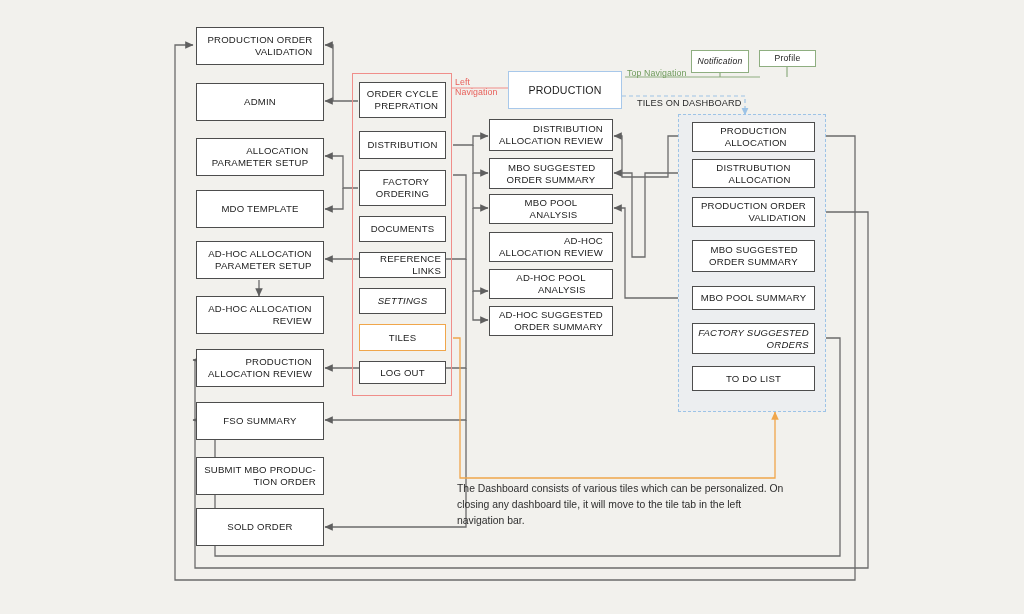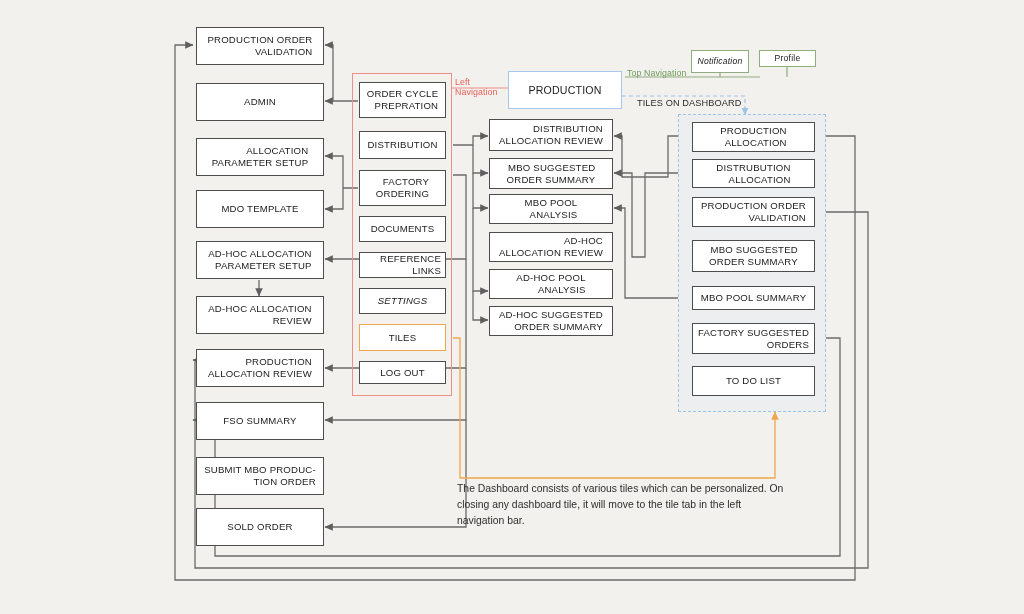--- a/index.html
+++ b/index.html
@@ -195,19 +195,19 @@
 
   <div class="node" style="left: 692px; top: 122px; width: 123px; height: 30px; white-space: pre-line;">PRODUCTION
 ALLOCATION</div>
   <div class="node" style="left: 692px; top: 159px; width: 123px; height: 29px; white-space: pre-line;">DISTRUBUTION
 ALLOCATION</div>
   <div class="node" style="left: 692px; top: 197px; width: 123px; height: 30px; white-space: pre-line;">PRODUCTION ORDER
 VALIDATION</div>
   <div class="node" style="left: 692px; top: 240px; width: 123px; height: 32px; white-space: pre-line;">MBO SUGGESTED
 ORDER SUMMARY</div>
   <div class="node" style="left:692px;top:286px;width:123px;height:24px;">MBO POOL SUMMARY</div>
-  <div class="node" style="left: 692px; top: 323px; width: 123px; height: 31px; white-space: pre-line;">FACTORY SUGGESTED
+  <div class="node" style="left: 692px; top: 323px; width: 123px; height: 31px; white-space: pre-line; font-style: italic;">FACTORY SUGGESTED
 ORDERS</div>
-  <div class="node" style="left:692px;top:366px;width:123px;height:30px;">TO DO LIST</div>
+  <div class="node" style="left:692px;top:366px;width:123px;height:25px;">TO DO LIST</div>
 
   <div class="caption" style="left:457px;top:481px;">The Dashboard consists of various tiles which can be personalized. On closing any dashboard tile, it will move to the tile tab in the left navigation bar.</div>
 
 </div>
 
 </body></html>

